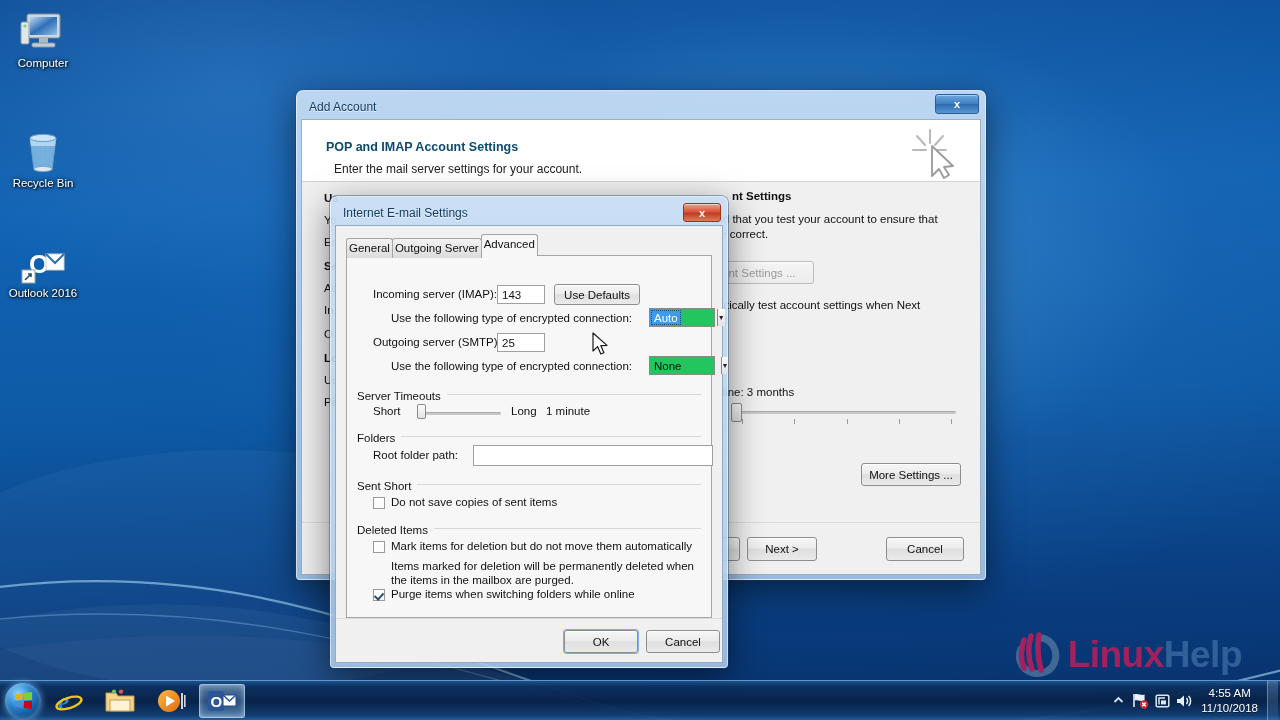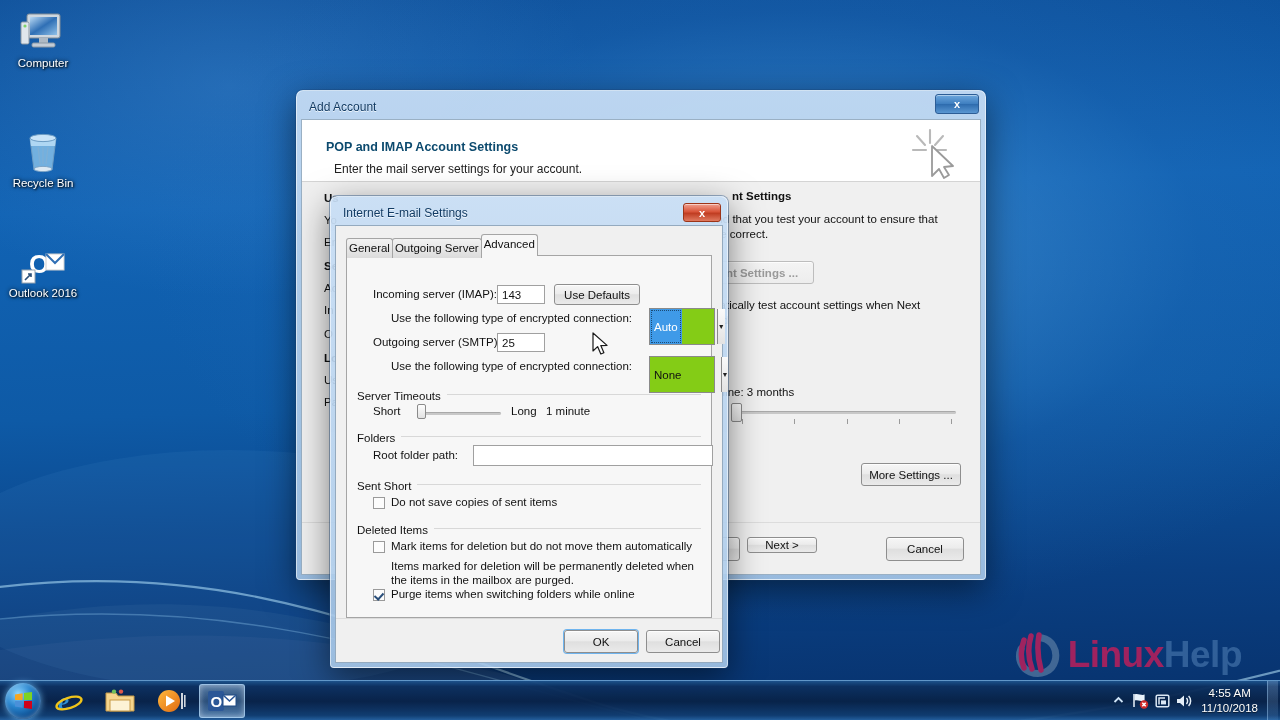--- a/index.html
+++ b/index.html
@@ -90,21 +90,21 @@
     background:#f7f7f7; border:1px solid #a5a5a5; z-index:2;
   }
   .grp { position:absolute; left:10px; right:10px; }
   .grp > .cap { font-size:11.5px; color:#111; background:#f7f7f7; padding-right:6px; position:relative; z-index:2; display:inline-block; }
   .grp > .rule { position:absolute; left:0; right:0; top:8px; border-top:1px solid #d8d8d8; z-index:1; }
   .flab { position:absolute; font-size:11.5px; color:#111; white-space:nowrap; }
   .tin {
     position:absolute; background:#fff; border:1px solid #a0a0a0; font-size:11.5px; color:#111;
     padding:2px 4px; font-family:"Liberation Sans", sans-serif;
   }
-  .combo { position:absolute; display:flex; border:1px solid #8a8a8a; background:#84cc16; height:37px;gap:35px; }
+  .combo { position:absolute; display:flex; border:1px solid #8a8a8a; background:#22c55e; height:19px;gap:35px; }
   .combo .val { flex:1; font-size:11.5px; color:#111; padding:1px 4px; display:flex; align-items:center; }
   .combo .val.sel { background:#3f9ae8; color:#fff; outline:1px dotted #1b4a74; outline-offset:-2px; }
   .combo .arw {
     width:17px; border-left:1px solid #8a8a8a;
     background:linear-gradient(180deg,#fafafa,#e2e2e2);
     display:flex; align-items:center; justify-content:center; font-size:7px; color:#222; cursor:pointer;
   }
   .cbx { position:absolute; width:12px; height:12px; background:#fcfcfc; border:1px solid #9a9a9a; cursor:pointer; }
   .cbx.on::after {
     content:""; position:absolute; left:2px; top:1px; width:4px; height:7px;
@@ -235,41 +235,41 @@
       <div class="lbl-col" style="left:22px; top:122px;">In</div>
       <div class="lbl-col" style="left:22px; top:146px;">O</div>
       <div class="lbl-col b" style="left:22px; top:170px;">Lo</div>
       <div class="lbl-col" style="left:22px; top:192px;">Us</div>
       <div class="lbl-col" style="left:22px; top:214px;">Pa</div>
 
       <div class="wiz-right" style="left:430px; top:8px; font-weight:bold;">nt Settings</div>
       <div class="wiz-right" style="left:408px; top:31px;">end that you test your account to ensure that</div>
       <div class="wiz-right" style="left:408px; top:46px;">are correct.</div>
 
-      <div class="w7btn dis" style="position:absolute; left:408px; top:79px; width:104px; height:23px;font-weight:bold;">nt Settings ...</div>
+      <div class="w7btn dis" style="position:absolute; left:408px; top:79px; width:104px; height:23px;">nt Settings ...</div>
 
       <div class="wiz-right" style="left:408px; top:117px;">matically test account settings when Next</div>
       <div class="wiz-right" style="left:408px; top:132px;">ked</div>
 
       <div class="wiz-right" style="left:408px; top:204px;">offline:  3 months</div>
       <div class="slider-track" style="left:432px; top:229px; width:222px;"></div>
       <div class="slider-thumb" style="left:429px; top:221px;"></div>
       <div class="slider-ticks" style="left:440px; top:237px; width:210px;">
         <i></i>
           <i></i>
           <i></i>
           <i></i>
           <i></i>
       </div>
 
       <div class="w7btn" style="position:absolute; right:19px; top:281px; width:100px; height:23px;">More Settings ...</div>
 
       <div class="wiz-foot">
         <div class="w7btn" style="position:absolute; right:240px; top:14px; width:70px; height:24px;">&lt; Back</div>
-        <div class="w7btn" style="position:absolute; right:163px; top:14px; width:70px; height:16px;">Next &gt;</div>
+        <div class="w7btn" style="position:absolute; right:163px; top:14px; width:70px; height:24px;">Next &gt;</div>
         <div class="w7btn" style="position:absolute; right:16px; top:14px; width:78px; height:24px;">Cancel</div>
       </div>
     </div>
   </div>
 </div>
 
 <div class="win-frame" id="modal">
   <div class="tbar">
     <span class="ttl">Internet E-mail Settings</span>
     <div class="btn-close-red">x</div>

